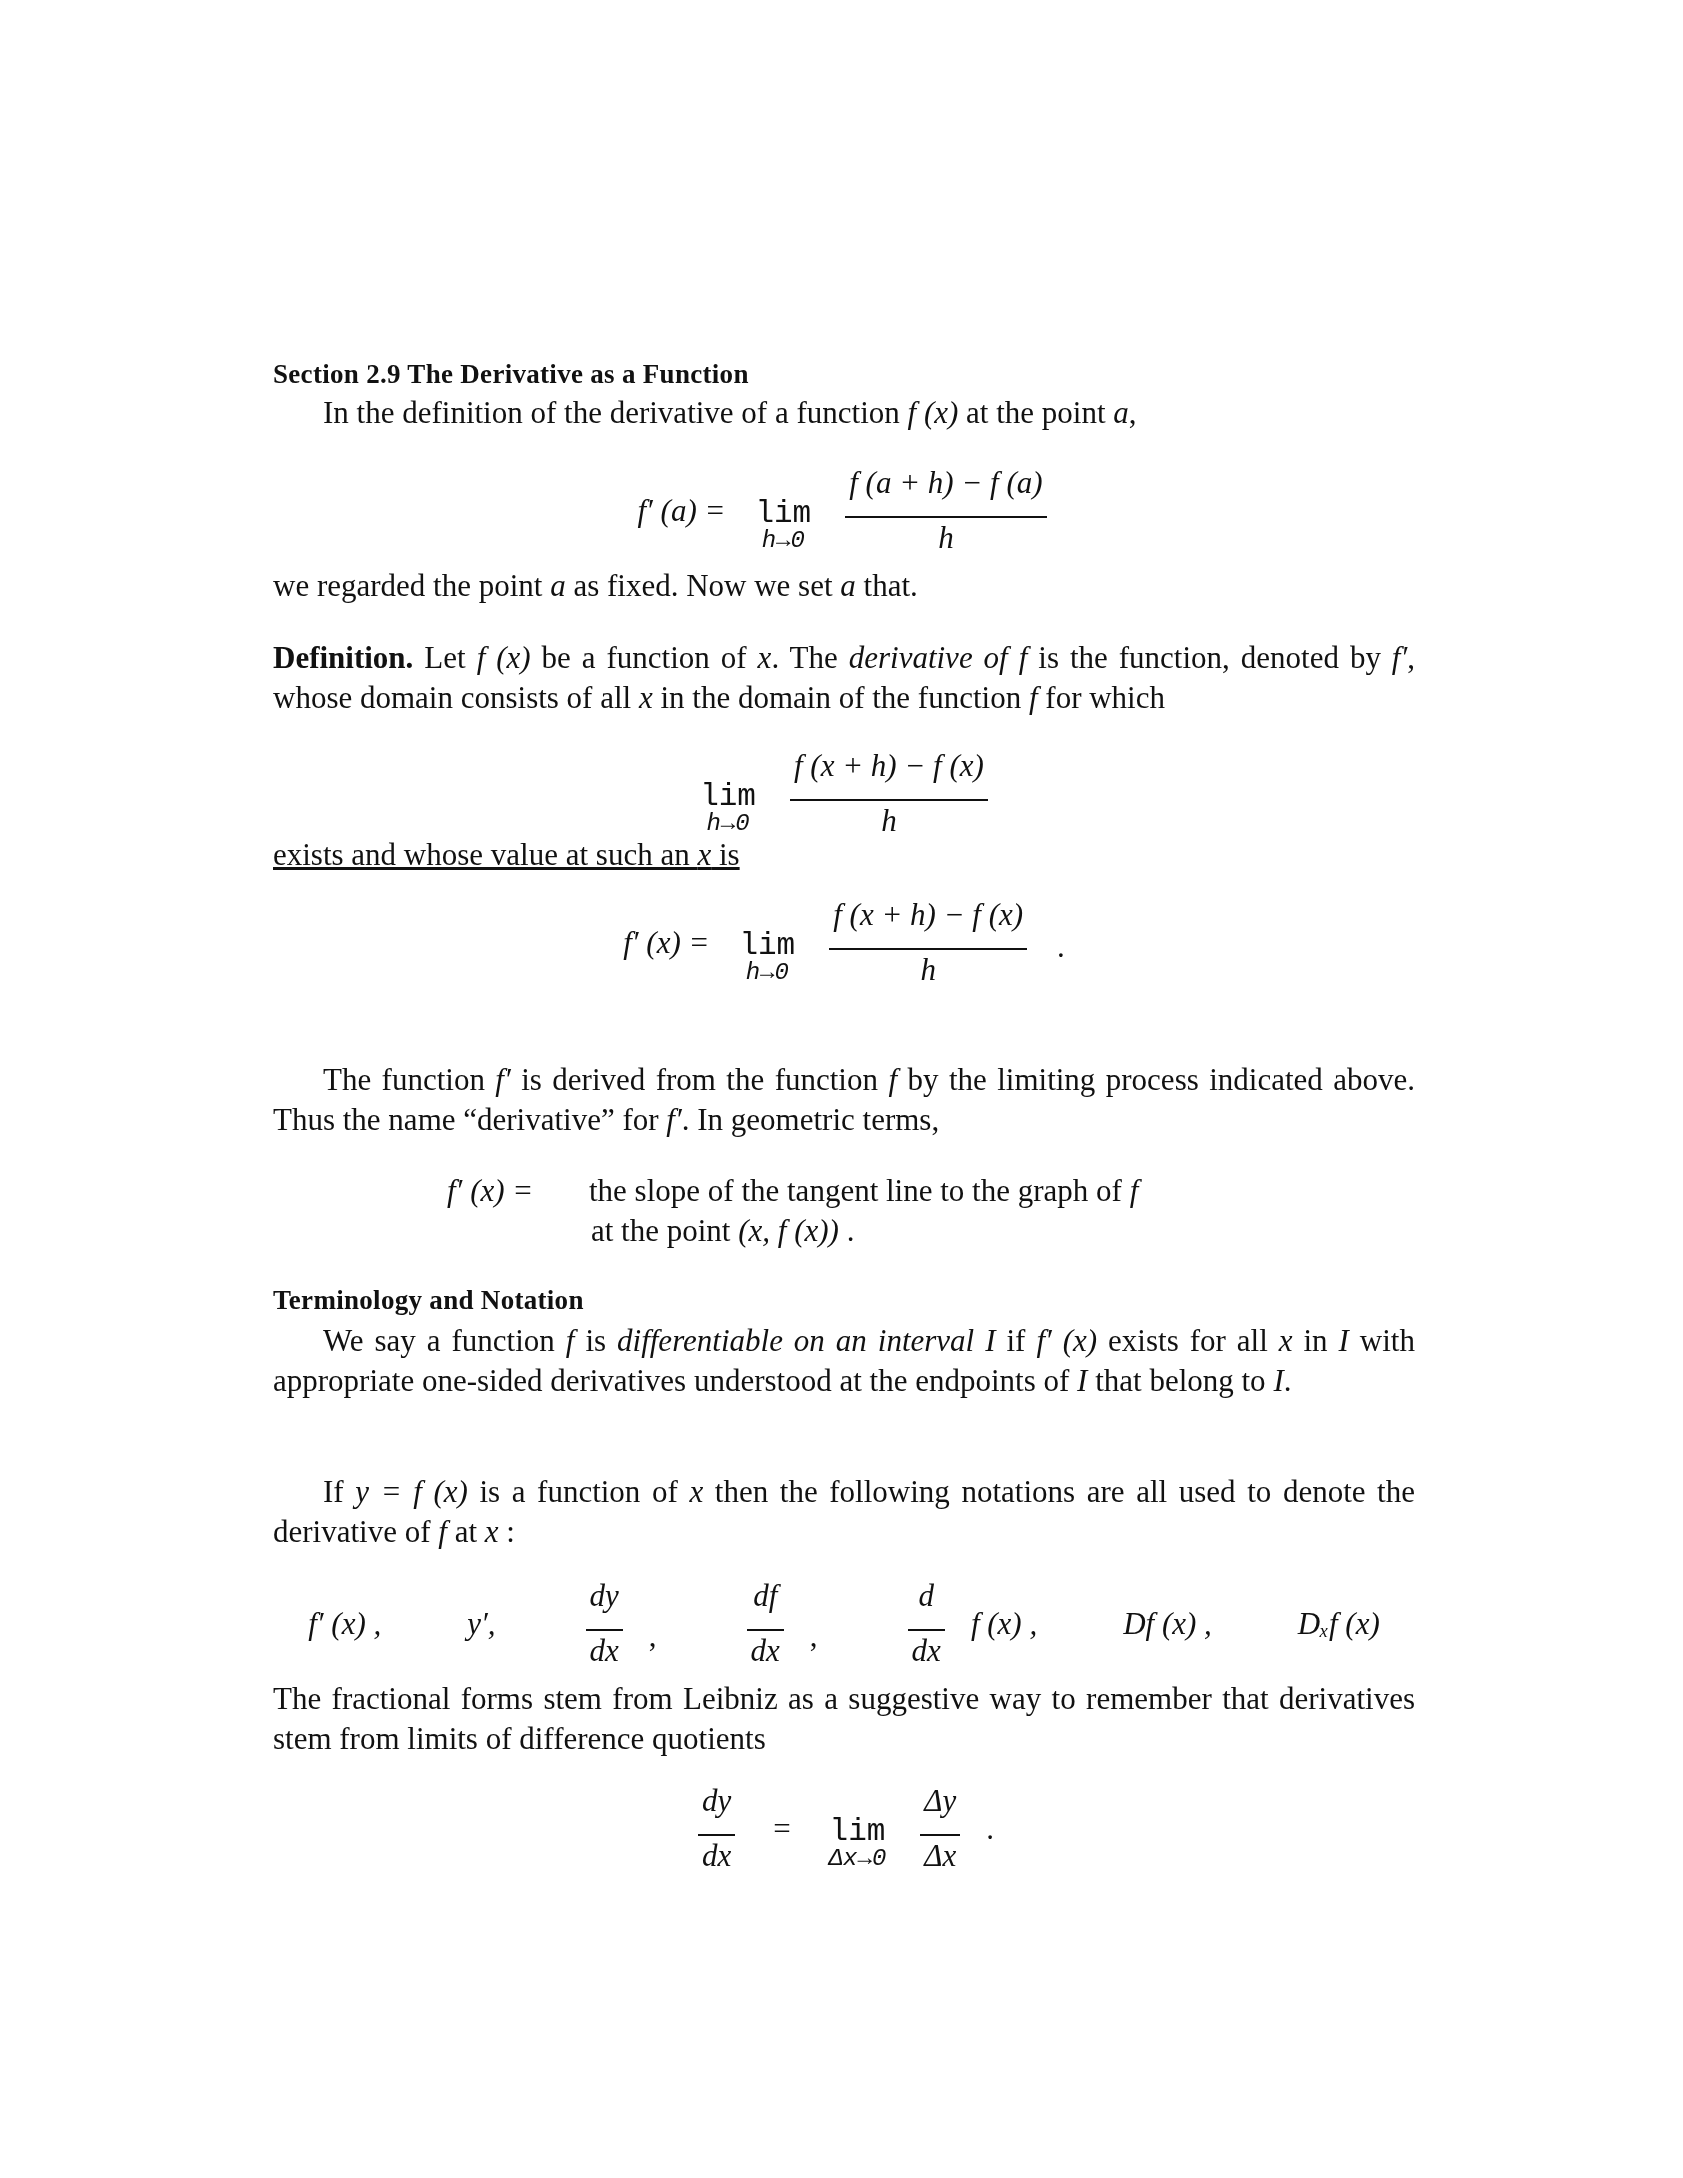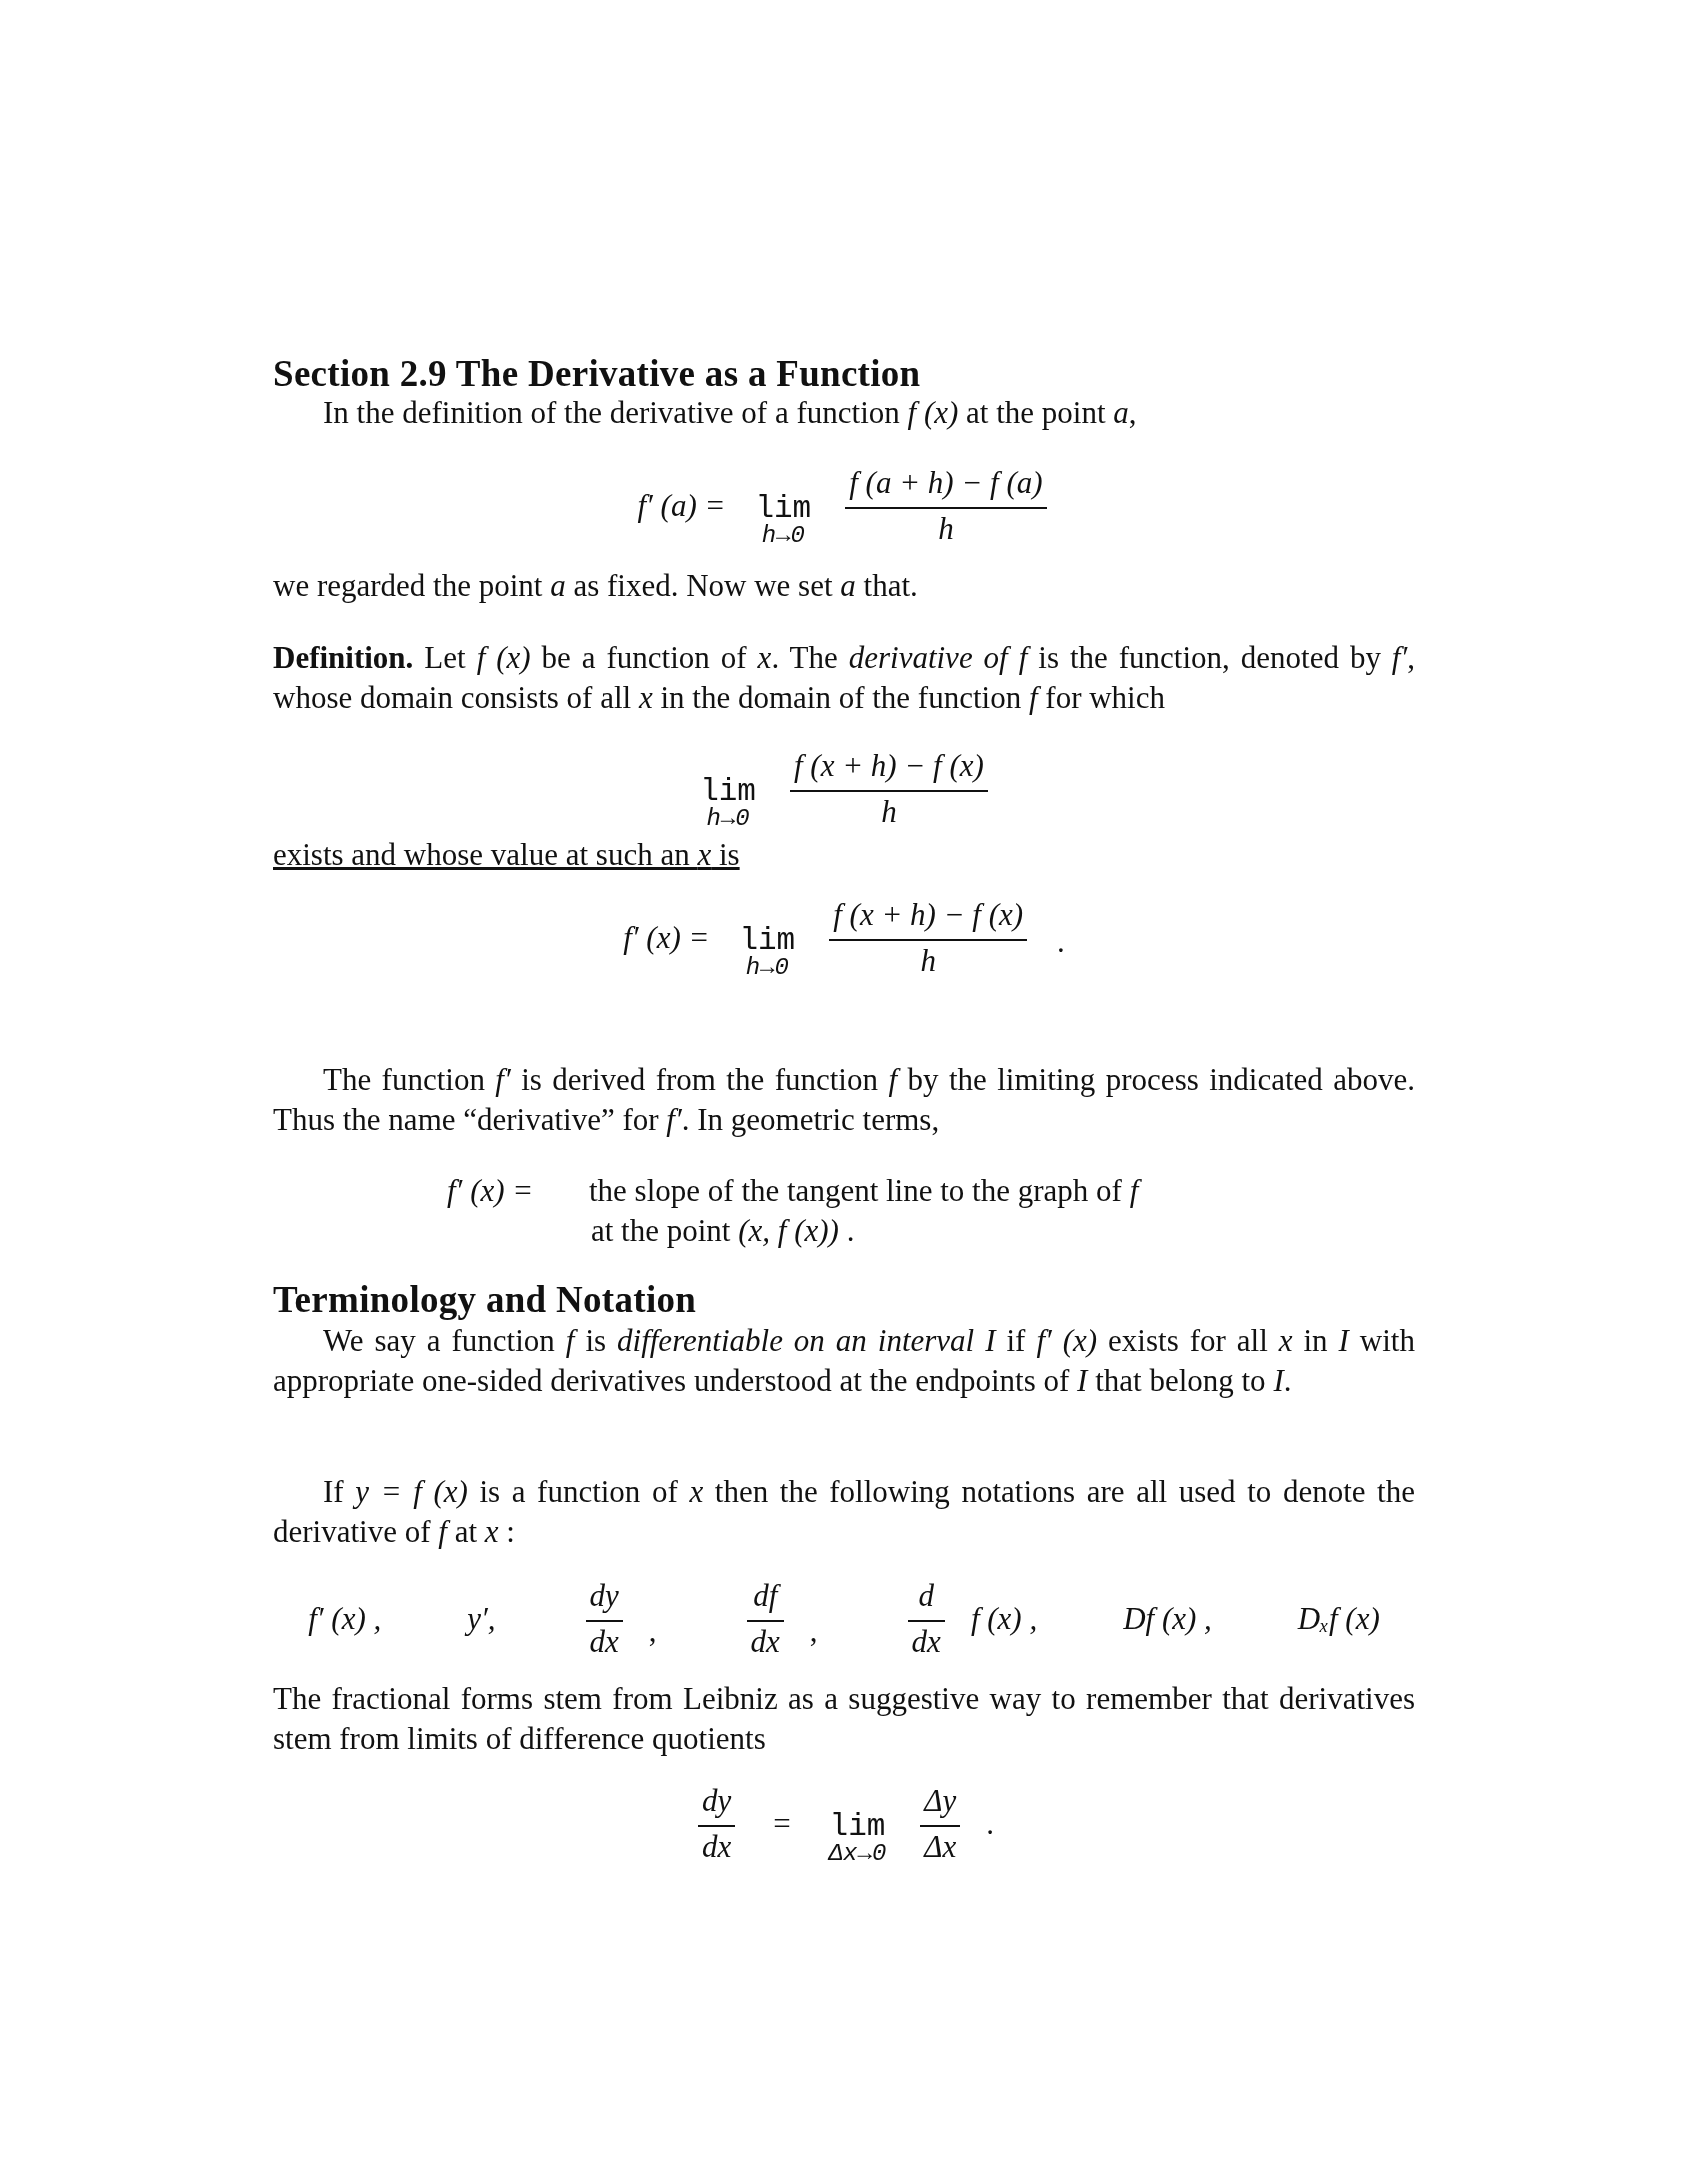--- a/index.html
+++ b/index.html
@@ -1,28 +1,28 @@
 <!DOCTYPE html>
 <html><head>
 <meta charset="utf-8">
 <style>
   html, body { margin: 0; padding: 0; background: #ffffff; }
   body { width: 1683px; height: 2178px; position: relative; overflow: hidden;
          font-family: "Liberation Serif", "DejaVu Serif", serif; color: #111111; }
   .blk { position: absolute; left: 273px; width: 1142px; font-size: 31px; line-height: 40px; }
   .para { text-align: justify; text-align-last: left; }
   .indent { text-indent: 50px; }
-  .title { font-weight: bold; font-size: 37px; letter-spacing: 0.3px; }
+  .title { font-weight: bold; font-size: 27px; letter-spacing: 0.3px; }
   .bold { font-weight: bold; }
   .it { font-style: italic; margin-top: 21px; }
   .m { font-style: italic; }
   .eq { position: absolute; display: flex; align-items: center; justify-content: center;
         left: 273px; width: 1142px; font-size: 31px; gap: 26px; }
   .frac { display: inline-flex; flex-direction: column; align-items: center; vertical-align: middle; margin: 0 4px; }
-  .frac .num { padding: 0 4px 6px; line-height: 36px; }
+  .frac .num { padding: 0 4px 15px; line-height: 36px; }
   .frac .den { padding: 2px 4px 0; line-height: 36px; border-top: 2px solid #111; align-self: stretch; text-align: center; }
   .lim { display: inline-flex; flex-direction: column; align-items: center; margin: 0 4px; position: relative; top: 14px; font-family: Liberation Mono, monospace; }
   .lim .word { font-style: normal; line-height: 32px; }
   .lim .sub { font-size: 24px; line-height: 22px; }
   .op { margin: 0 8px; font-style: normal; }
   .gap { display: inline-block; width: 34px; }
   .rm { font-style: normal; }
   .row { position: absolute; font-size: 31px; line-height: 40px; }
 </style>
 </head>

